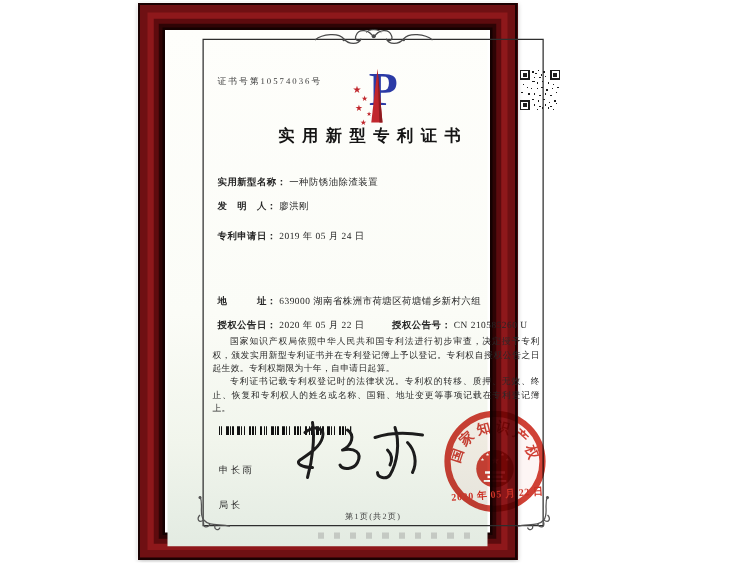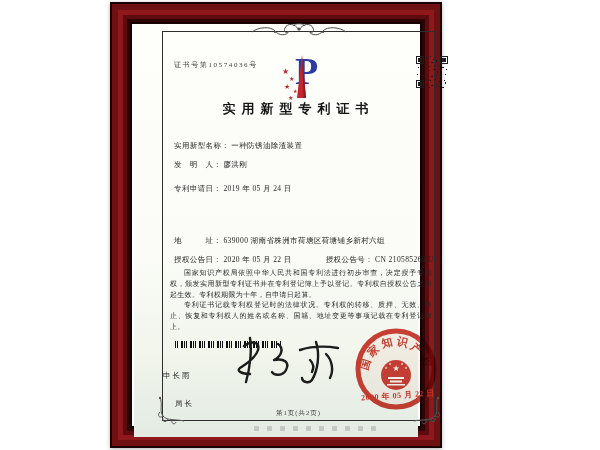--- a/index.html
+++ b/index.html
@@ -1,21 +1,21 @@
 <!DOCTYPE html>
 <html><head>
 <meta charset="utf-8">
 <style>
   html,body{margin:0;padding:0;}
   body{
     width:600px;height:450px;background:#ffffff;position:relative;overflow:hidden;
     font-family:"Liberation Serif","DejaVu Serif",serif;color:#222;
   }
   .frame{
-    position:absolute;left:110px;top:2px;width:332px;height:446px;background:#fff;
+    position:absolute;left:110px;top:2px;width:304px;height:446px;background:#fff;
     box-shadow:
       inset 0 0 0 2px #1b0102,
       inset 0 0 0 8px #6f1013,
       inset 0 0 0 13px #8e181b,
       inset 0 0 0 17px #5d0b0e,
       inset 0 0 0 20px #2e0405,
       inset 0 0 0 22px #150101,
       0 1px 4px rgba(0,0,0,.3);
   }
   .paper{
@@ -31,31 +31,31 @@
   .corner.bl{left:22px;}
   .corner.br{left:278px;transform:scaleX(-1);}
   .cert-no{position:absolute;left:40px;top:36px;font-size:7px;letter-spacing:1.6px;color:#3a3a3a;}
   .logo{position:absolute;left:148px;top:24px;width:40px;height:54px;}
   .qr{position:absolute;left:282px;top:32px;width:32px;height:32px;}
   .title{
     position:absolute;left:28px;top:76px;width:273px;text-align:center;
     font-size:13px;font-weight:bold;letter-spacing:6px;color:#141414;white-space:nowrap;
   }
   .field{position:absolute;left:40px;right:18px;font-size:7.5px;letter-spacing:.4px;color:#262626;white-space:nowrap;}
-  .field .fl{color:#262626;}
+  .field .fl{color:#262626;font-weight:bold;}
   .field .fv{margin-left:2px;}
-  .field .grant2{margin-left:34px;}
+  .field .grant2{margin-left:22px;}
   .paras{position:absolute;left:36px;top:244px;width:262px;font-size:7px;line-height:10.8px;letter-spacing:.3px;color:#2a2a2a;text-align:justify;}
   .paras p{margin:0;text-indent:2em;}
   .barcode{
     position:absolute;left:41px;top:317px;width:106px;height:7px;
     background:repeating-linear-gradient(90deg,#111 0 1px,rgba(0,0,0,0) 1px 2px,#111 2px 3px,rgba(0,0,0,0) 3px 6px,#111 6px 8px,rgba(0,0,0,0) 8px 9px);
   }
   .director-label{position:absolute;left:41px;top:331px;font-size:7.5px;letter-spacing:2px;color:#2a2a2a;margin-top:44px;}
-  .director-name{position:absolute;left:29px;top:347px;font-size:7.5px;letter-spacing:2px;color:#2a2a2a;}
+  .director-name{position:absolute;left:41px;top:347px;font-size:7.5px;letter-spacing:2px;color:#2a2a2a;}
   .signature{position:absolute;left:88px;top:310px;width:135px;height:55px;}
   .seal{position:absolute;left:220px;top:303px;width:84px;height:84px;mix-blend-mode:multiply;opacity:.93;}
   .seal-date{
     position:absolute;left:214px;top:366px;width:100px;text-align:center;
     font-size:8px;font-weight:bold;color:#cd3226;letter-spacing:.5px;transform:rotate(-4deg);white-space:nowrap;
   }
   .page-footer{position:absolute;left:28px;top:385px;width:273px;text-align:center;font-size:6.5px;letter-spacing:1px;color:#3a3a3a;}
   .back-text{
     position:absolute;left:120px;top:402px;width:130px;height:5px;opacity:.35;filter:blur(.6px);
     background:repeating-linear-gradient(90deg,#8a8a8a 0 5px,rgba(0,0,0,0) 5px 13px);

